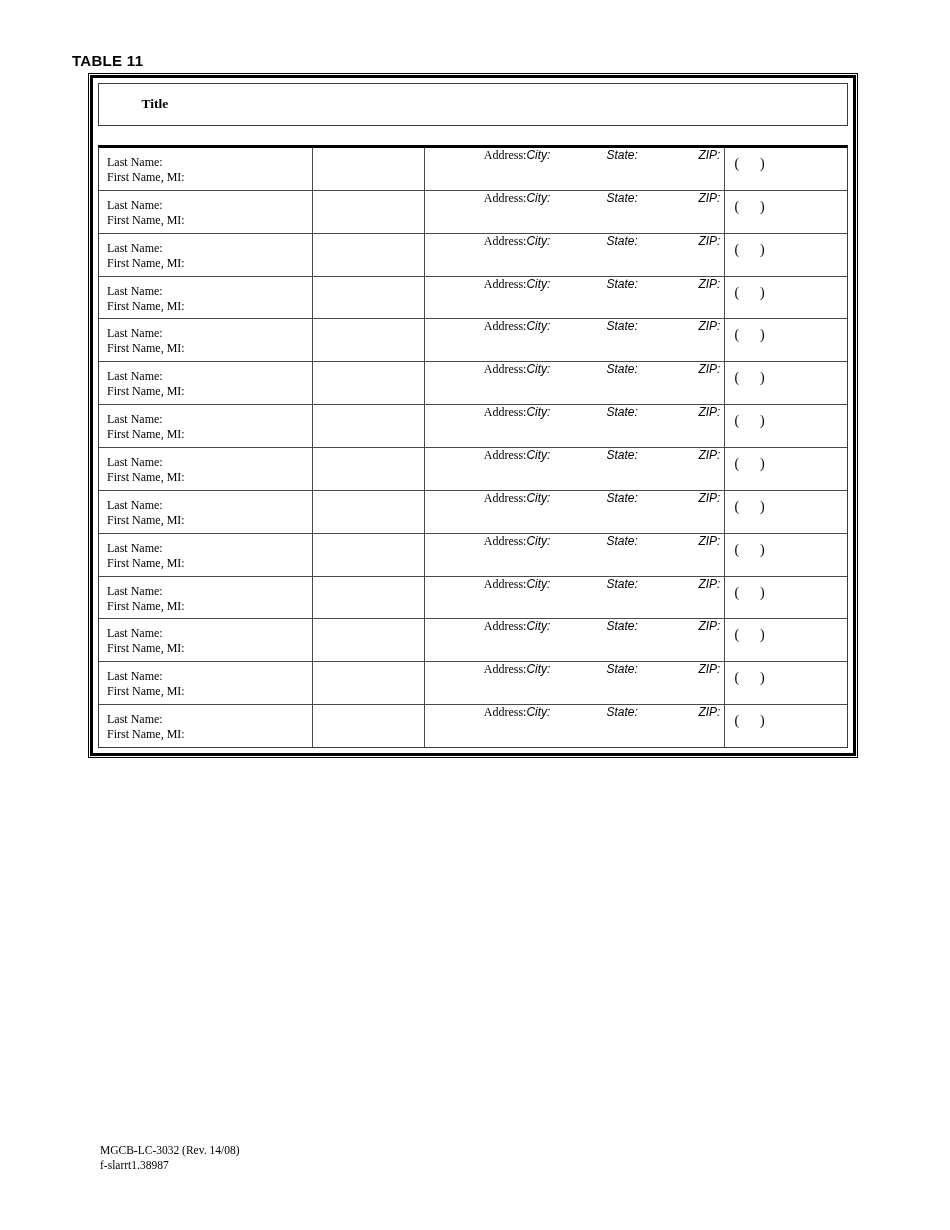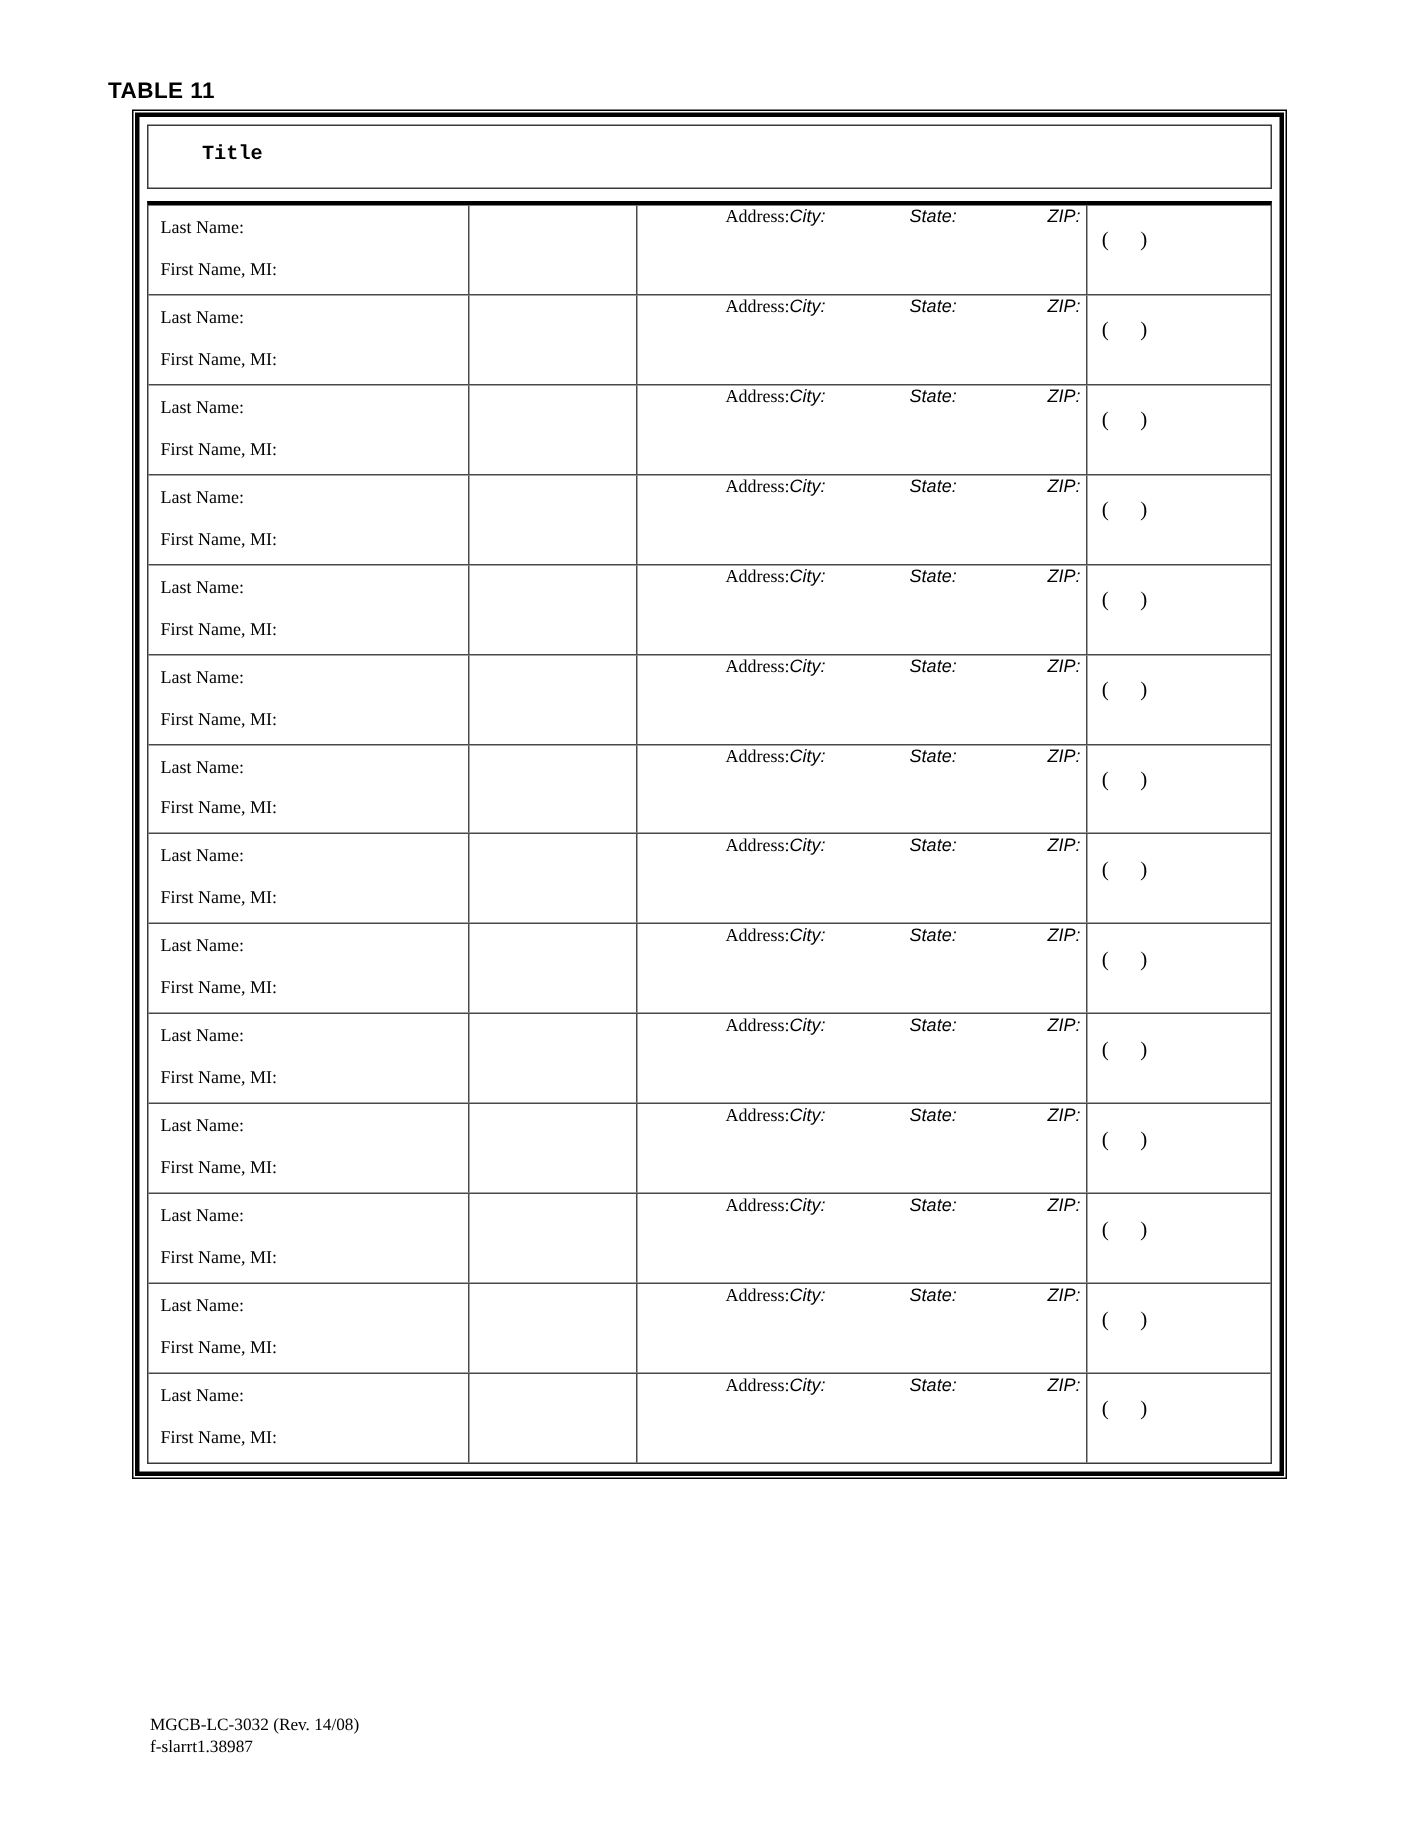--- a/index.html
+++ b/index.html
@@ -46,27 +46,27 @@
     display: flex; align-items: center; justify-content: center;
     text-align: center;
     font-weight: bold;
     font-size: 13.5px;
     line-height: 1.22;
     border-right: 1px solid #3a3a3a;
     box-sizing: border-box;
   }
   .hcell:last-child { border-right: none; }
   .hc1 { width: 28.6%;  font-family: "Liberation Sans", sans-serif; }
-  .hc2 { width: 14.95%; font-family: Liberation Mono, monospace; }
+  .hc2 { width: 14.95%; font-family: Liberation Serif, serif; }
   .hc3 { width: 40.2%;  font-family: "Liberation Serif", serif; }
   .hc4 { width: 16.25%; font-family: "Liberation Serif", serif; padding: 0 12px; }
 
   .body-table {
-    margin-top: 8px;
-    height: 842px;
+    margin-top: 19px;
+    height: 603px;
     border: 1px solid #3a3a3a;
     border-top: 3px solid #000;
     box-sizing: border-box;
     display: flex;
     flex-direction: column;
   }
   .row {
     flex: 1;
     display: flex;
     border-bottom: 1px solid #4a4a4a;

